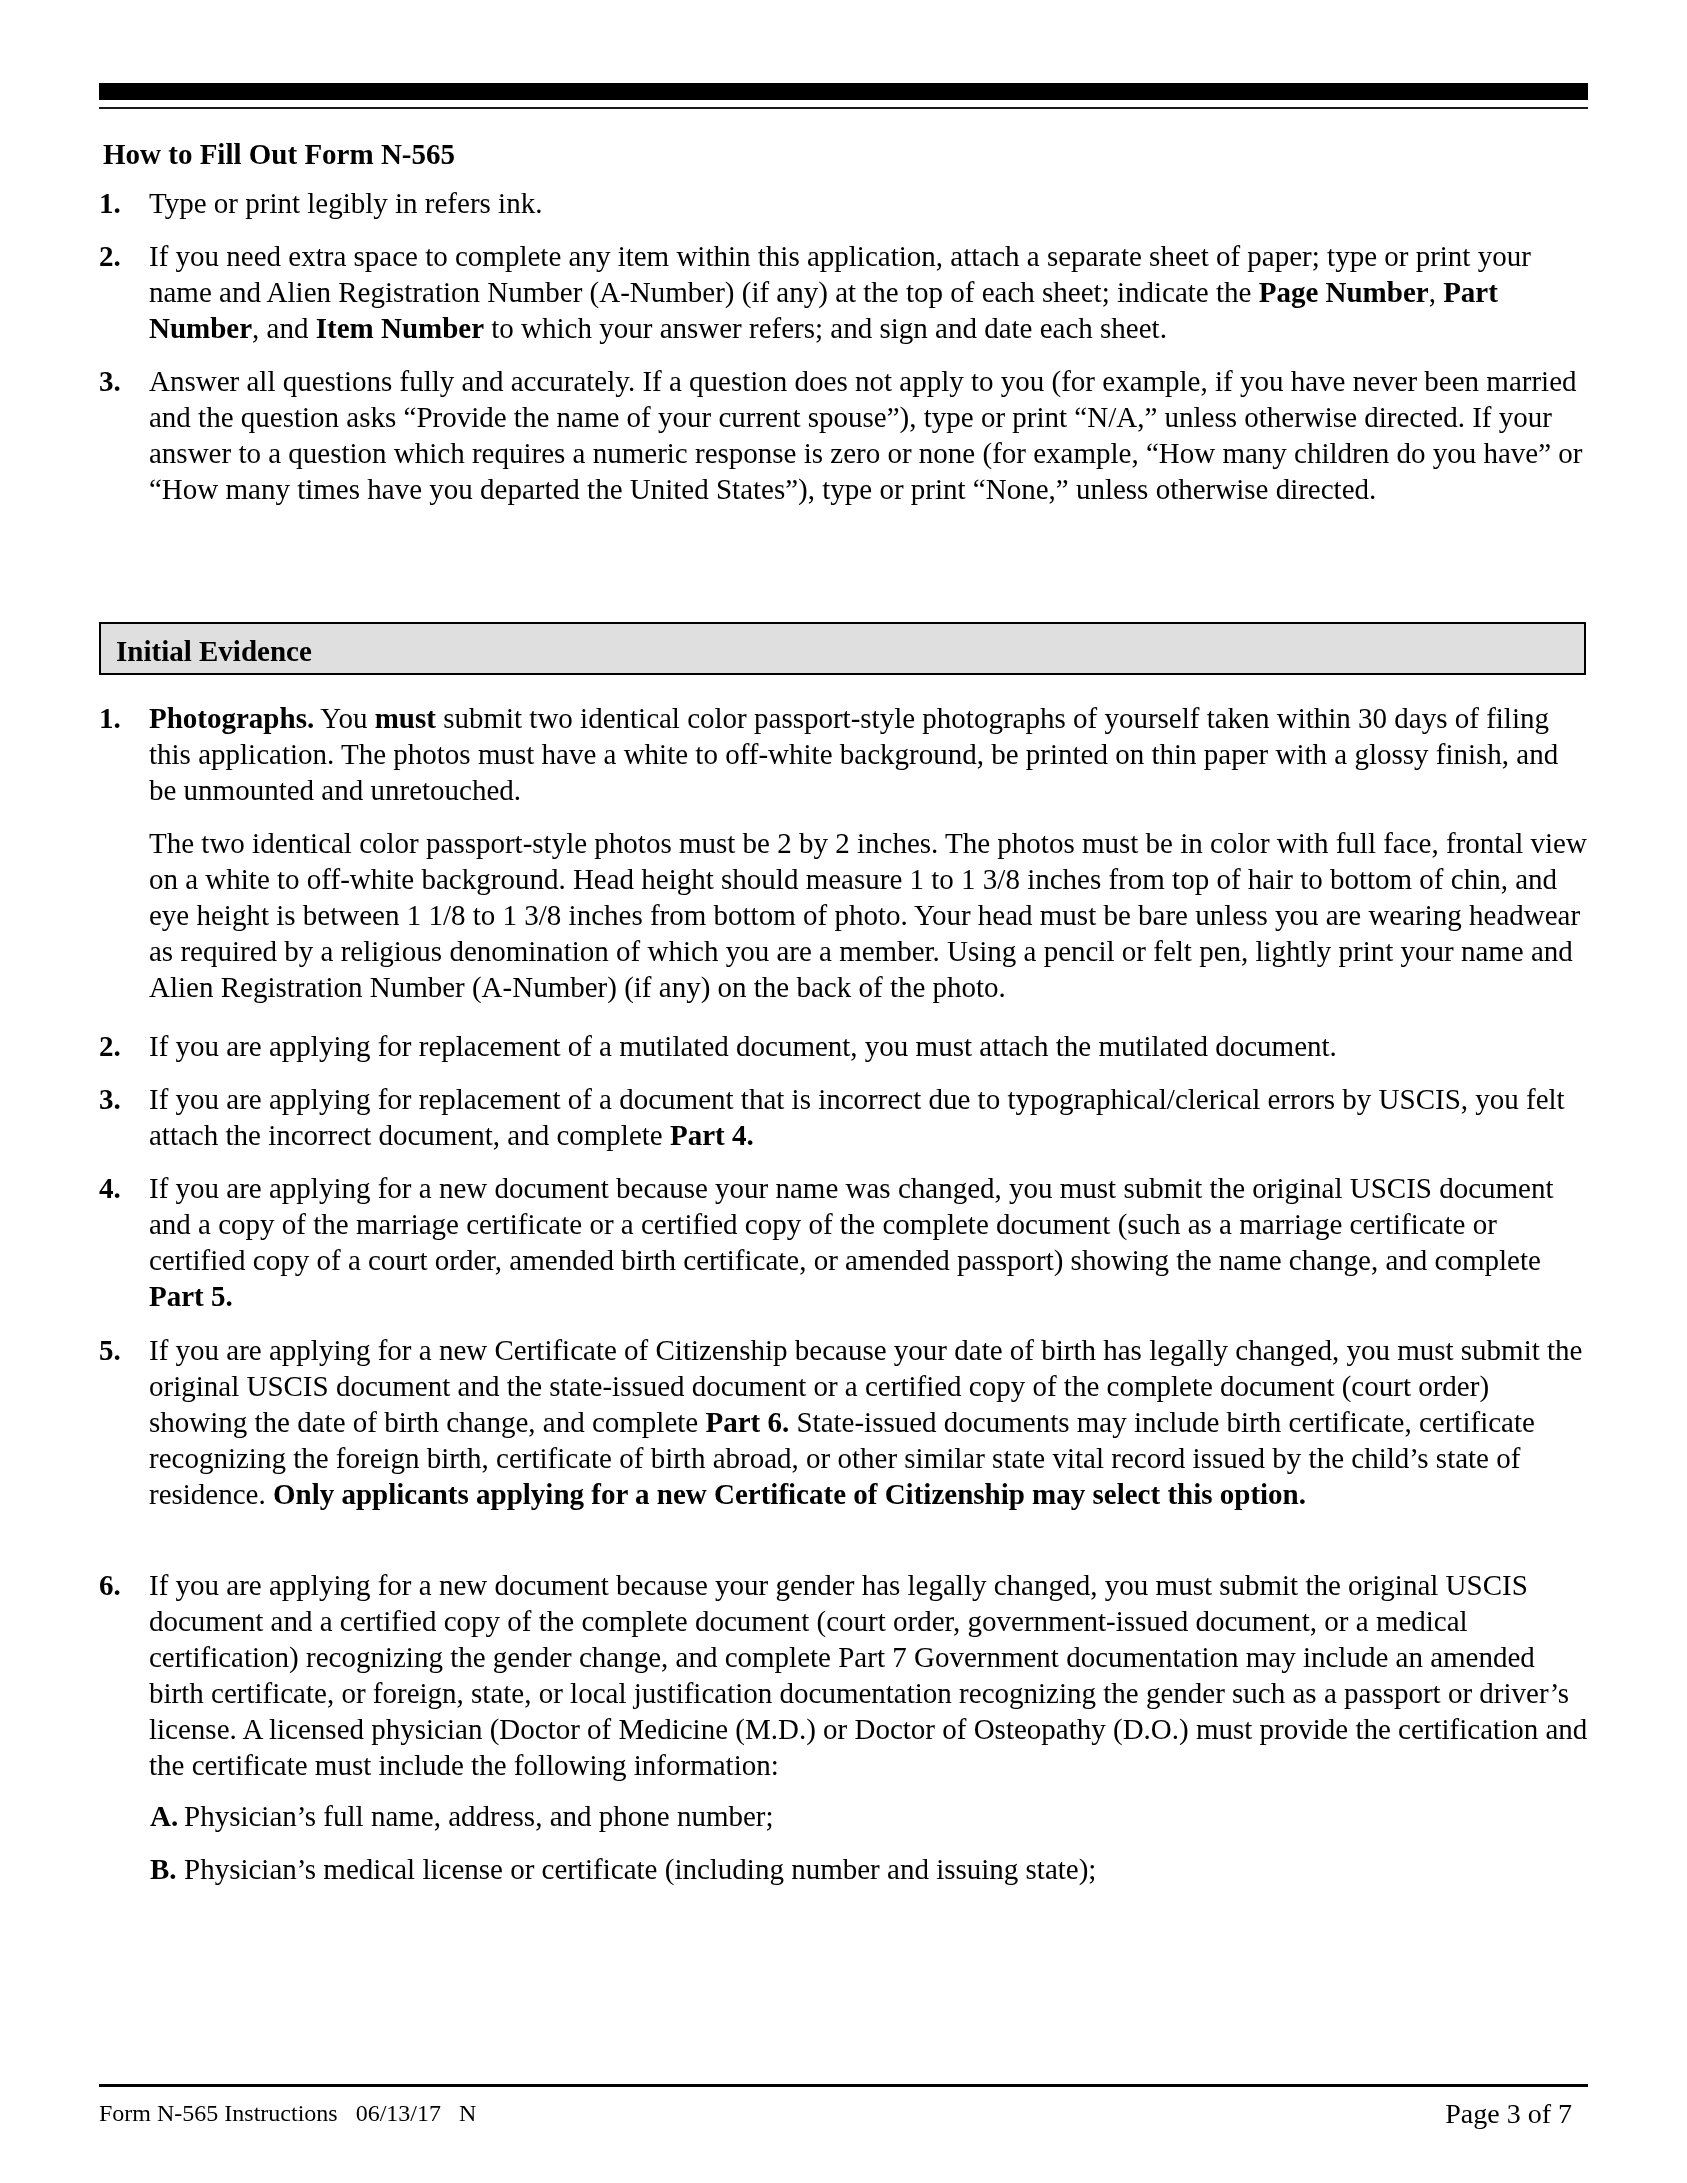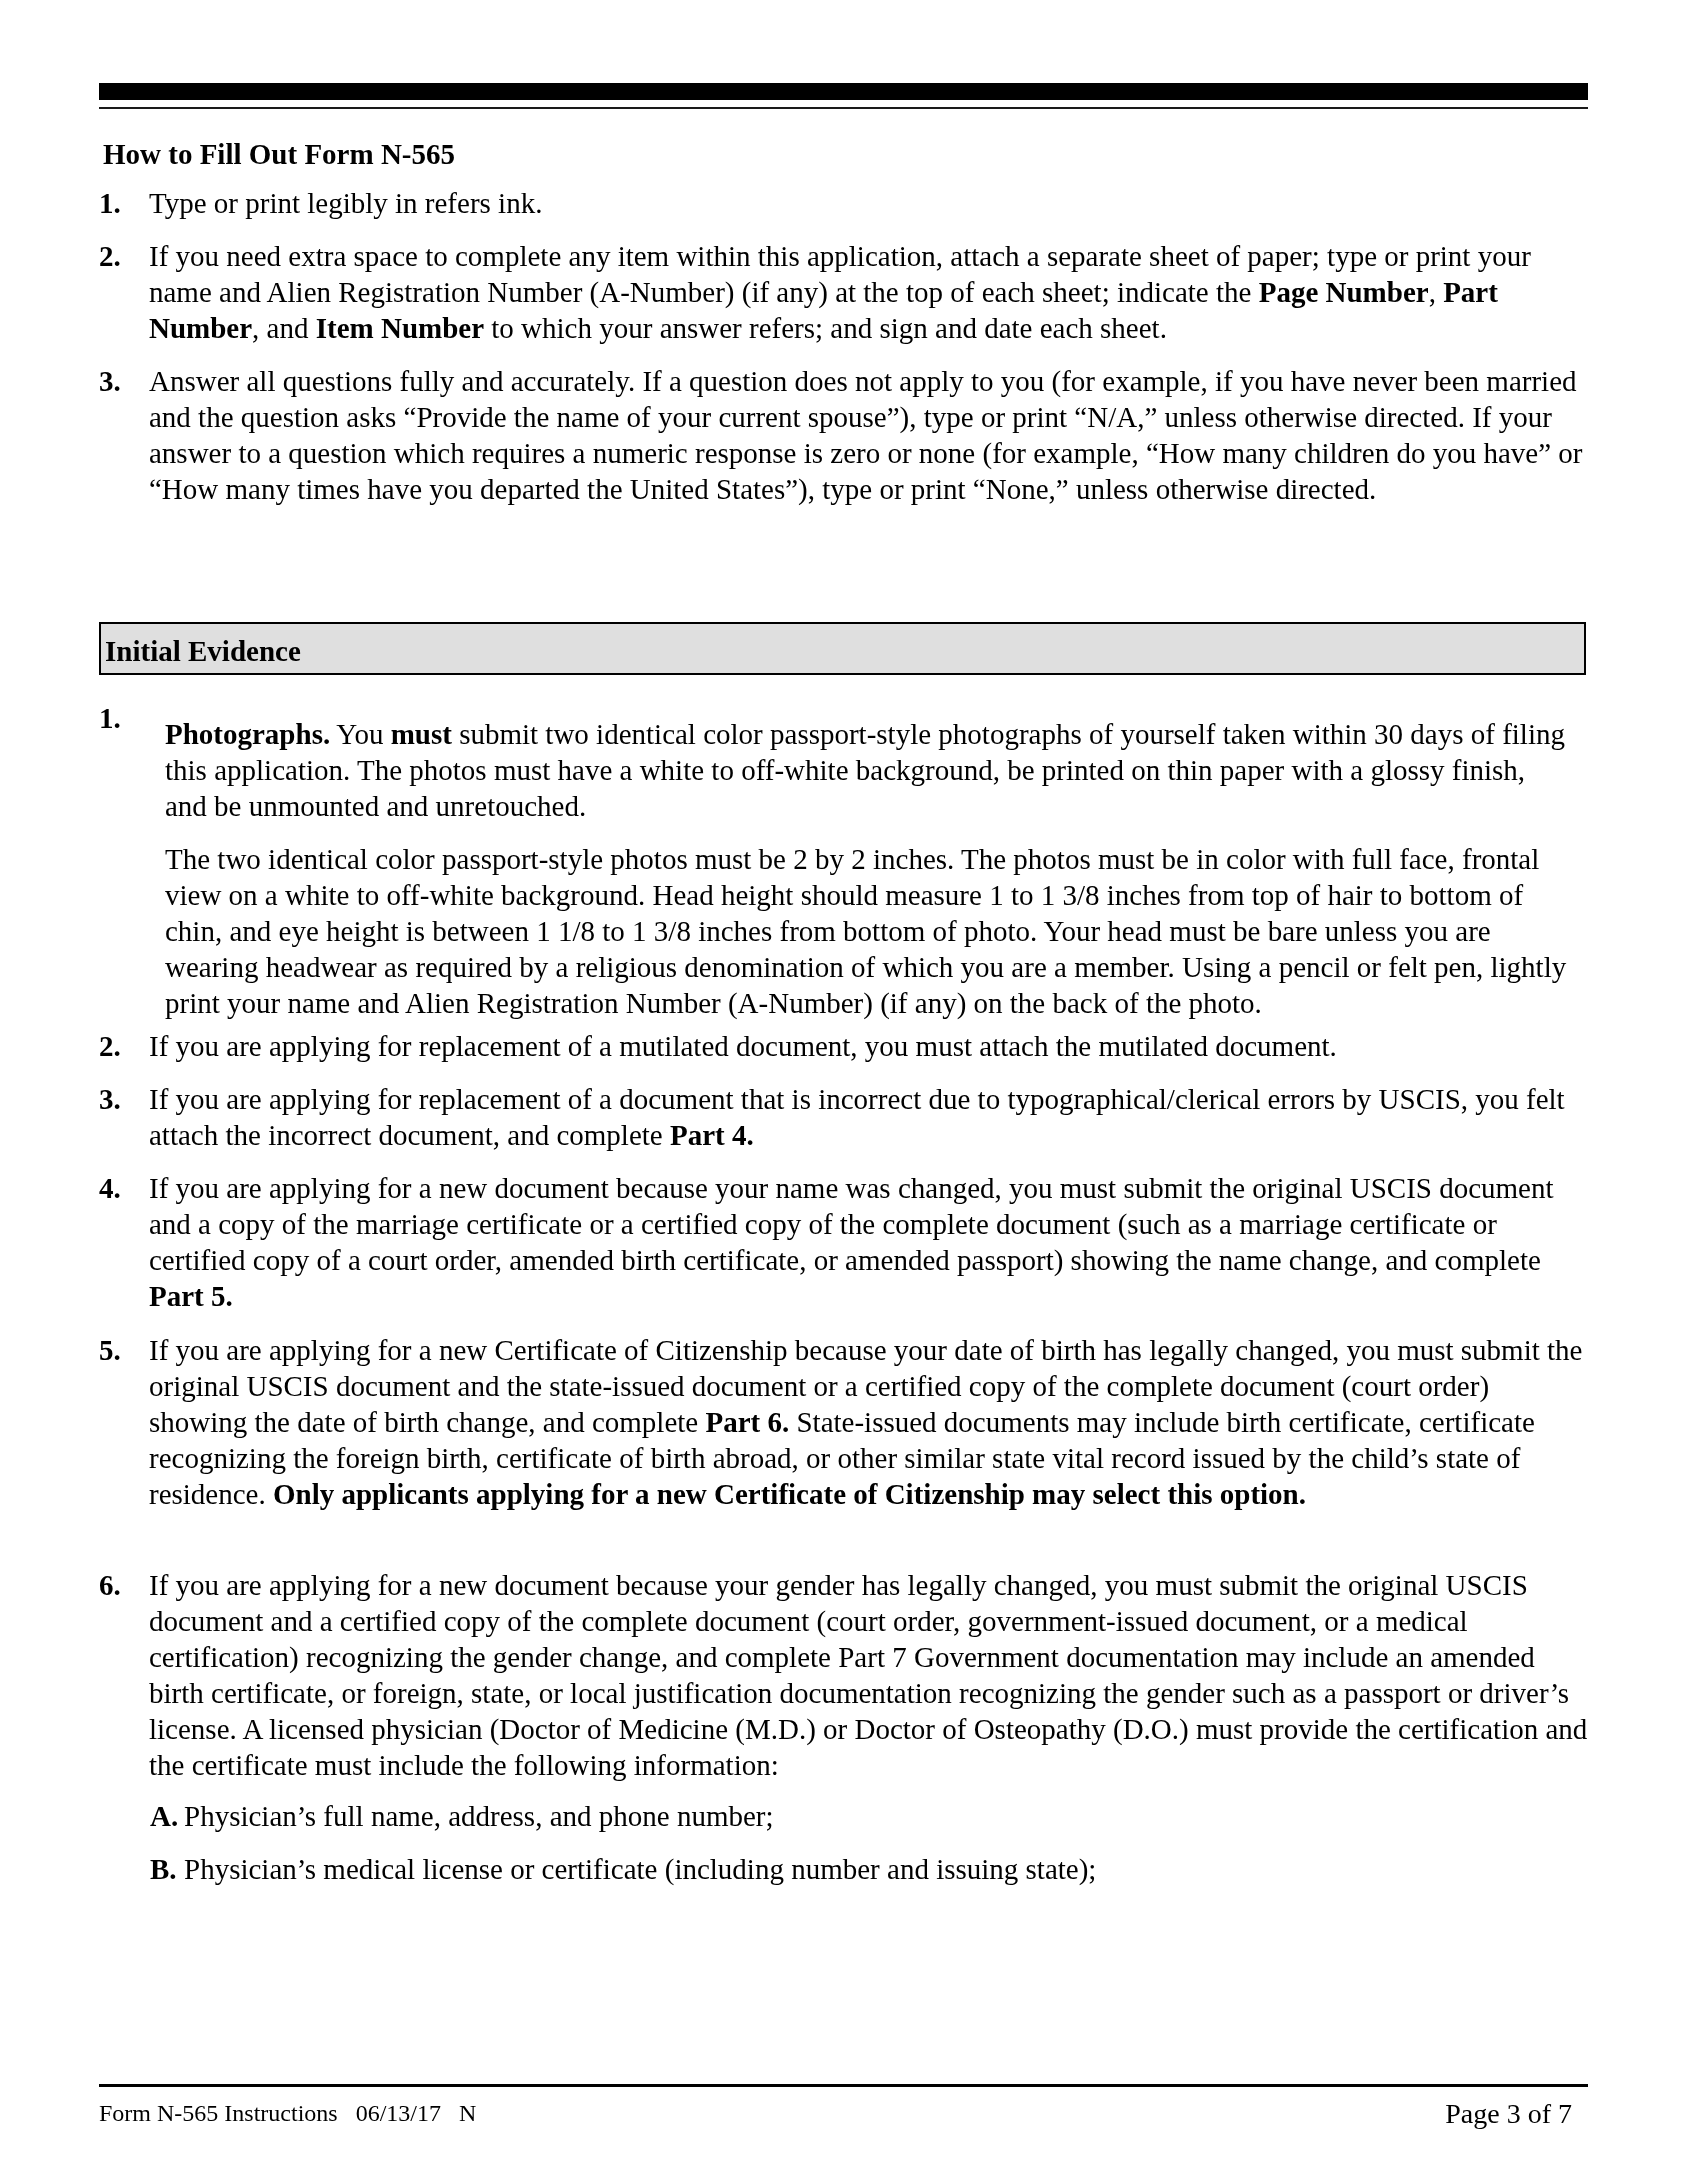--- a/index.html
+++ b/index.html
@@ -4,28 +4,28 @@
 <style>
   html, body { margin:0; padding:0; background:#ffffff; }
   body { width:1687px; height:2183px; position:relative; overflow:hidden;
          font-family:"Liberation Serif", "DejaVu Serif", serif; color:#000; }
   .rule-thick { position:absolute; left:99px; width:1489px; top:83px; height:16.5px; background:#000; }
   .rule-thin  { position:absolute; left:99px; width:1489px; top:107px; height:2px; background:#1a1a1a; }
   .h-title { position:absolute; left:99px; top:132px; font-size:29px; line-height:36px; font-weight:bold; margin:4px; }
   .item { position:absolute; left:99px; width:1489px; font-size:29px; line-height:36px; }
   .item .num { position:absolute; left:0; top:0; font-weight:bold; }
   .item .txt { margin-left:50px; display:block; }
-  .item .txt p { margin:16px; }
+  .item .txt p { margin:0; }
   .sub { position:absolute; left:150px; width:1438px; font-size:29px; line-height:36px; }
   .sub .num { position:absolute; left:0; top:0; font-weight:bold; }
   .sub .txt { margin-left:34px; display:block; }
   b { font-weight:bold; }
   .section-box { position:absolute; left:99px; top:622px; width:1483px; height:49px;
                  background:#dfdfdf; border:2.6px solid #000; }
-  .section-box .label { position:absolute; left:4px; top:9.3px; font-size:29px; line-height:36px; font-weight:bold; }
+  .section-box .label { position:absolute; left:15px; top:9.3px; font-size:29px; line-height:36px; font-weight:bold; }
   .footer-rule { position:absolute; left:99px; width:1489px; top:2084px; height:2.6px; background:#000; }
   .footer-left { position:absolute; left:99px; top:2099px; font-size:24px; line-height:29px; white-space:pre;text-align:right; }
   .footer-right { position:absolute; right:115px; top:2099px; font-size:28px; line-height:29px; }
 </style>
 </head>
 <body>
 
 <div class="rule-thick"></div>
 <div class="rule-thin"></div>
 

